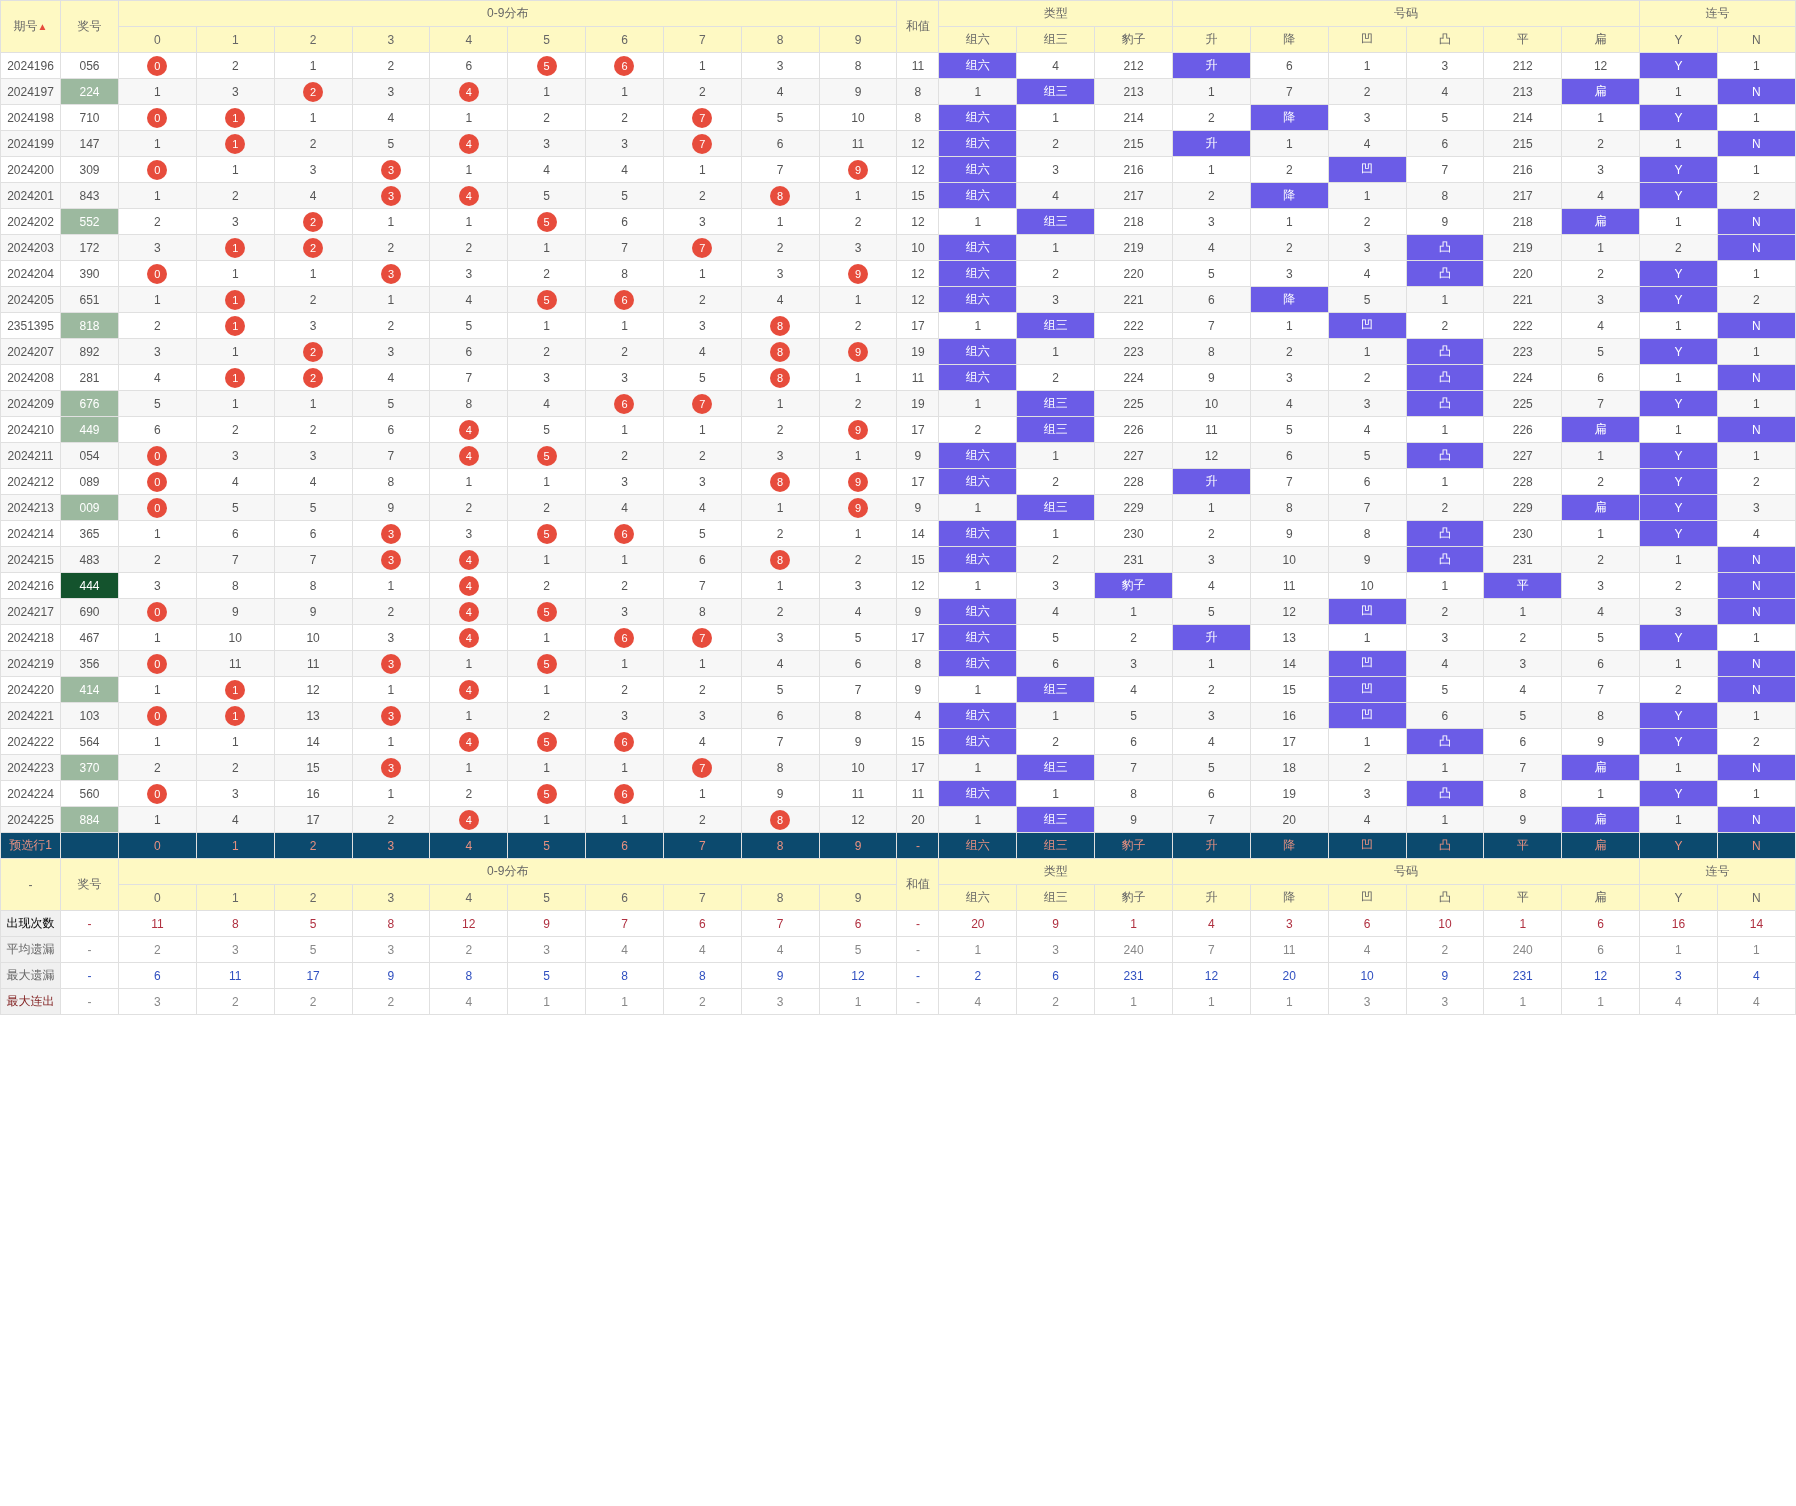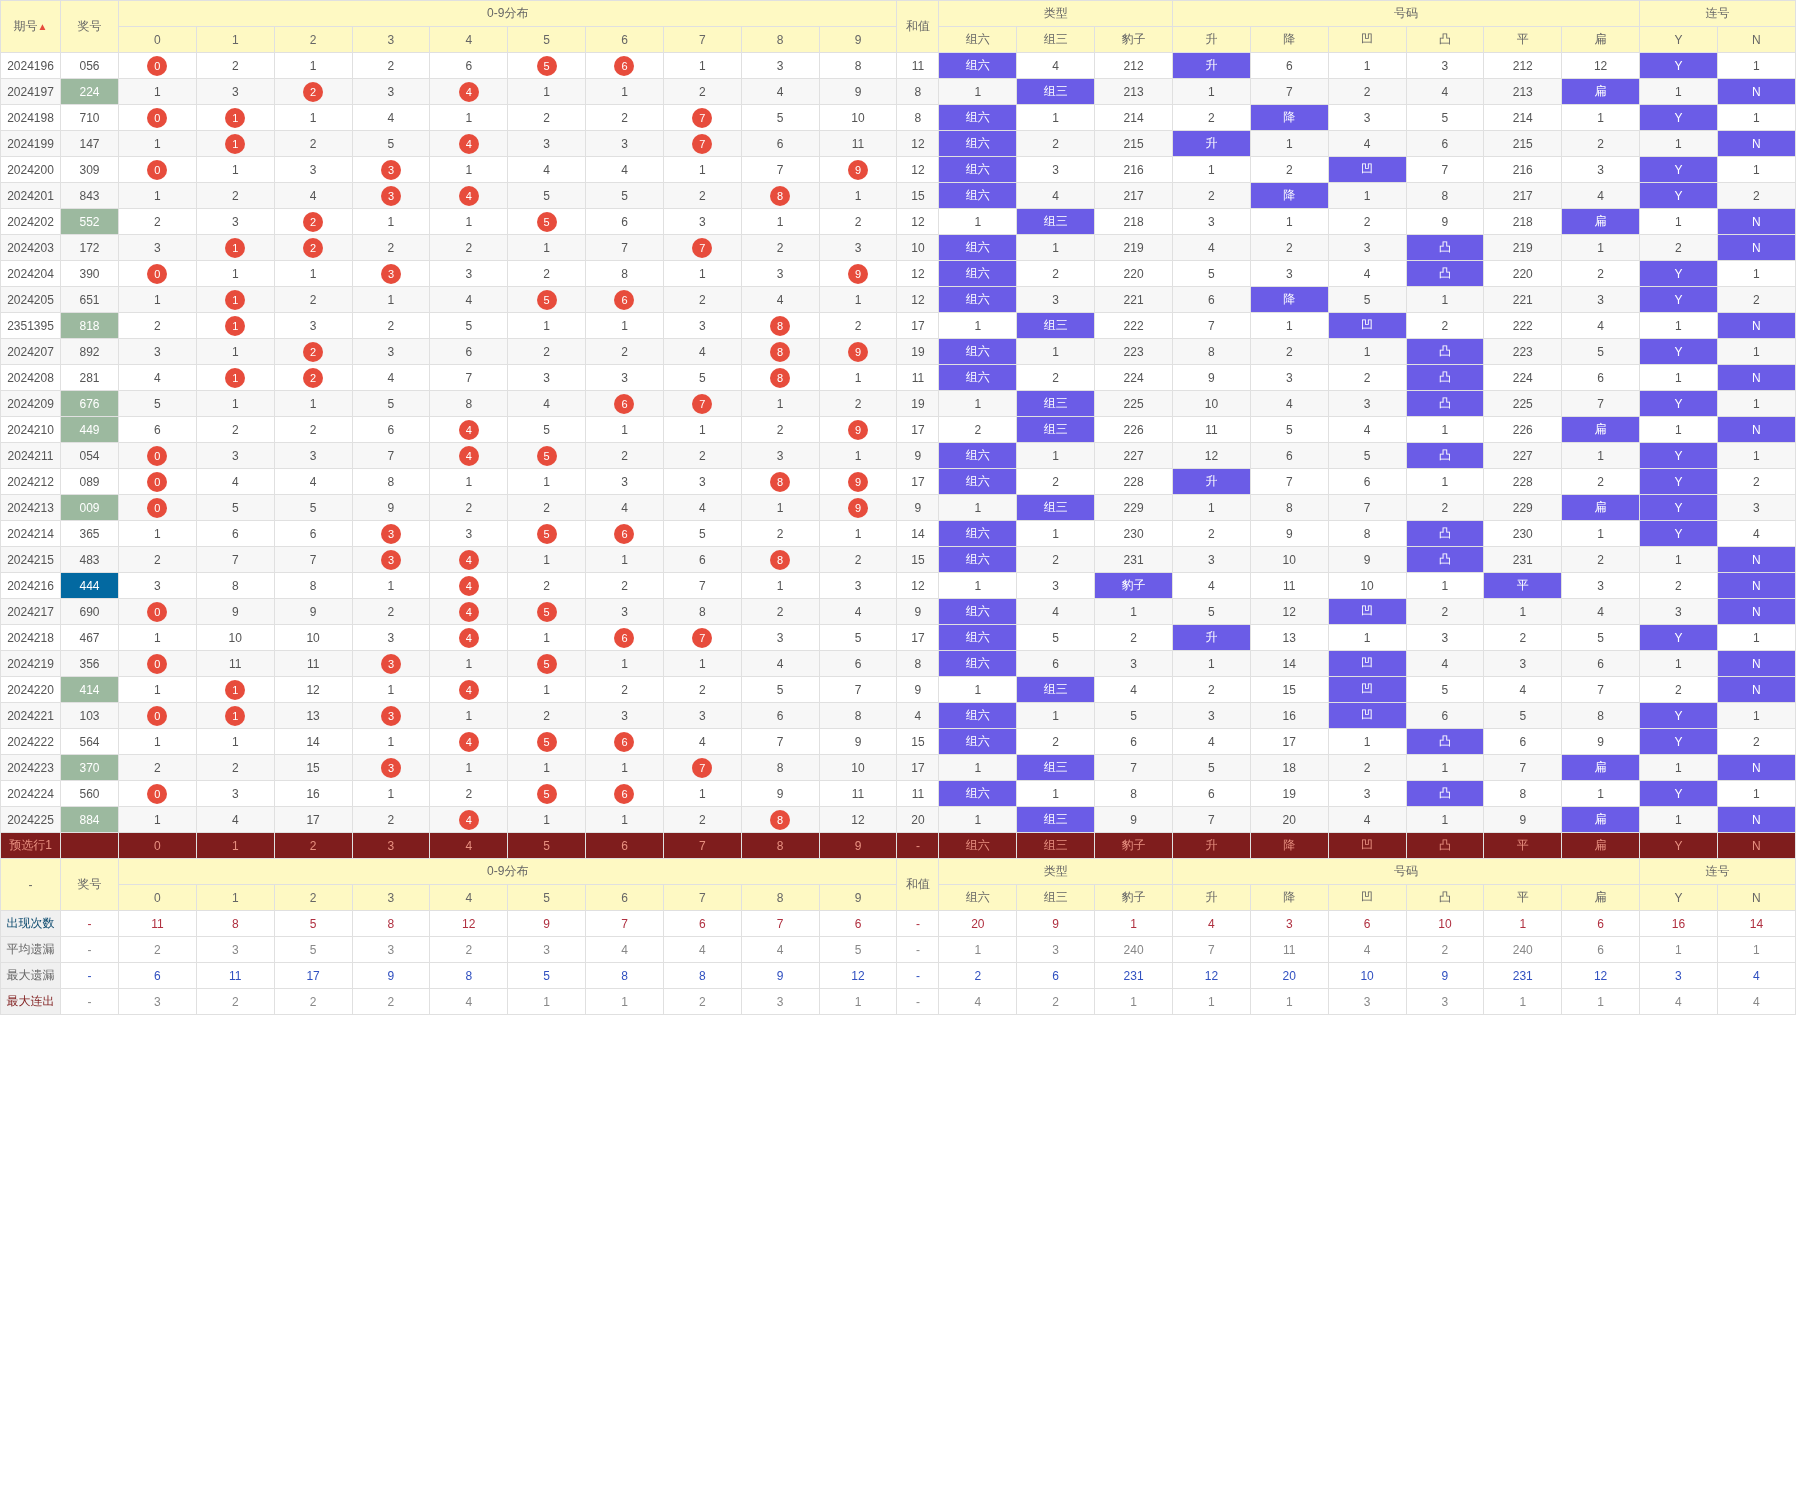--- a/index.html
+++ b/index.html
@@ -4,24 +4,24 @@
 <style>
 *{margin:0;padding:0;box-sizing:border-box}
 body{font-family:Arial,"Microsoft YaHei",sans-serif;font-size:13px;color:#555;background:#fff}
 table{border-collapse:collapse;width:100%;table-layout:fixed}
 th,td{border:1px solid #e0e0e0;text-align:center;height:26px;vertical-align:middle;font-weight:normal;font-size:12px}
 th{background:#fef9c3;color:#666}
 th.sortable{cursor:pointer}
 .sort-arrow{color:#e74c3c;font-size:10px}
 tr.alt{background:#f7f7f7}
 .green-cell{background:#9cb99f;color:#fff}
-.black-cell{background:#0369a1;color:#fff}
+.black-cell{background:#14532d;color:#fff}
 .red-ball{display:inline-block;width:20px;height:20px;line-height:20px;border-radius:50%;background:#e74c3c;color:#fff;font-size:11px}
 .purple-box{background:#6b5ce7;color:#fff}
-.predict-row td{color:#e89080;background:#7f1d1d}
+.predict-row td{color:#e89080;background:#0c4a6e}
 .stat-label{background:#f0f0f0}
 .stat-red td{color:#b03040}
 .stat-blue td{color:#3050c0}
 .stat-gray td{color:#888}
 .col-period{width:60px}
 .col-award{width:58px}
 .col-dist{width:32px}
 .col-sum{width:42px}
 .col-type{width:38px}
 .col-num{width:38px}
@@ -904,21 +904,21 @@
         <th class="col-num">凹</th>
         <th class="col-num">凸</th>
         <th class="col-num">平</th>
         <th class="col-num">扁</th>
         <th class="col-yn">Y</th>
         <th class="col-yn">N</th>
       </tr>
   </thead>
   <tbody id="stats-body">
       <tr class="stat-red">
-        <td class="stat-label" style="color:#0c4a6e">出现次数</td>
+        <td class="stat-label" style="color:#000000">出现次数</td>
         <td>-</td>
         <td>11</td>
         <td>8</td>
         <td>5</td>
         <td>8</td>
         <td>12</td>
         <td>9</td>
         <td>7</td>
         <td>6</td>
         <td>7</td>

